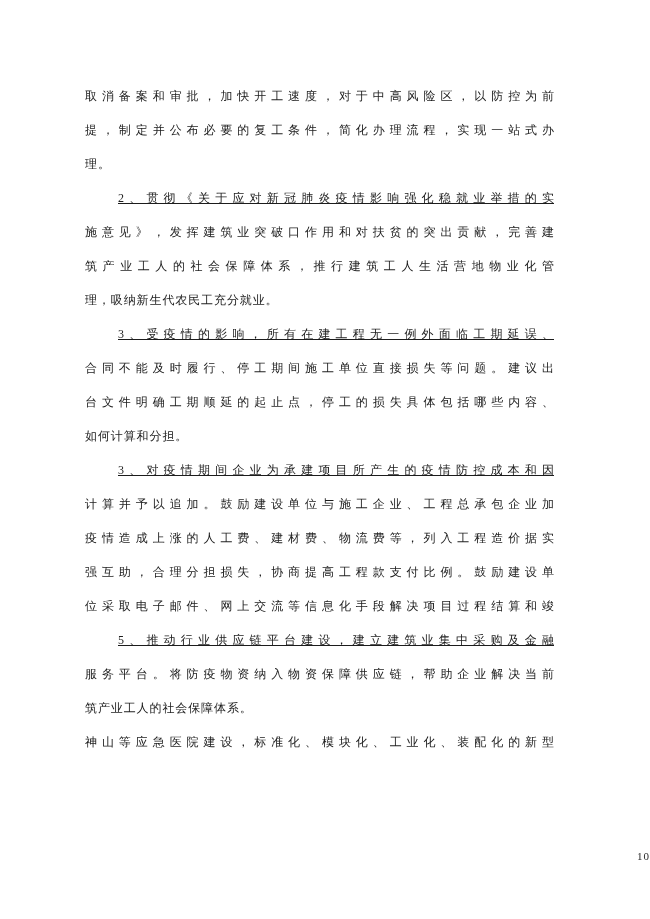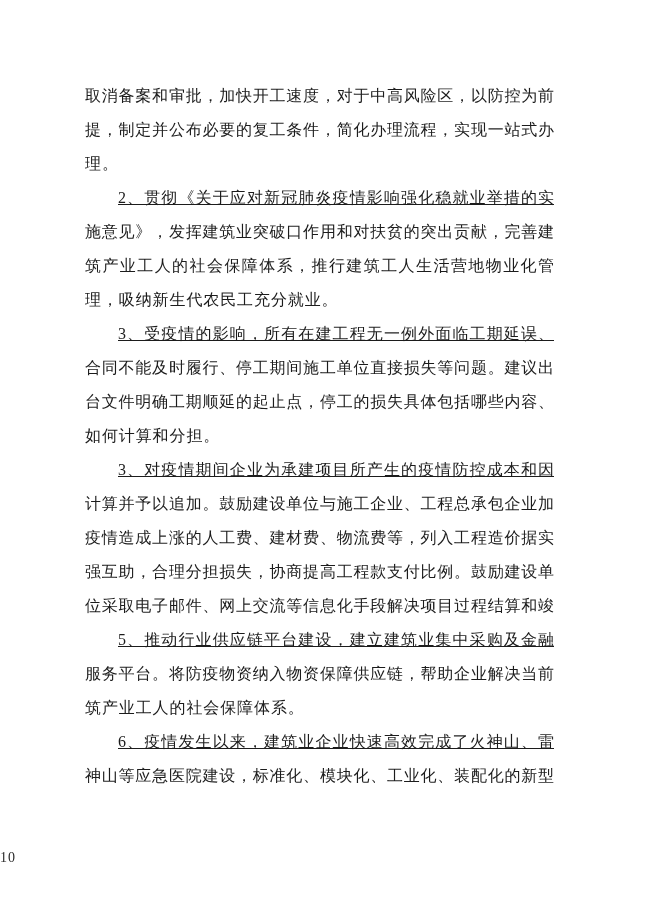--- a/index.html
+++ b/index.html
@@ -22,21 +22,21 @@
     top: 79px;
     width: 469px;
   }
   .para {
     margin: 0;
     padding: 0;
   }
   .line {
     height: 34px;
     line-height: 34px;
-    font-size: 16px;
+    font-size: 12px;
     overflow: hidden;
   }
   
   .line.fill {
     text-align: justify;
     text-align-last: justify;
     text-justify: inter-character;
   }
   
   .line.end {
@@ -46,22 +46,22 @@
   
   .line.indent {
     text-indent: 33px;
     text-decoration: underline;
   }
   .page-number {
     position: absolute;
     left: 0;
     top: 850px;
     width: 100%;
-    text-align: left;
-    font-size: 14px;
+    text-align: right;
+    font-size: 11px;
     letter-spacing: 1px;
     color: #2a2a2a;
   }
 </style>
 </head>
 <body>
 
 <div class="page">
   <div class="content">
 
@@ -93,20 +93,19 @@
       <div class="line fill">位采取电子邮件、网上交流等信息化手段解决项目过程结算和竣</div>
     </div>
 
     <div class="para">
       <div class="line fill indent">5、推动行业供应链平台建设，建立建筑业集中采购及金融</div>
       <div class="line fill">服务平台。将防疫物资纳入物资保障供应链，帮助企业解决当前</div>
       <div class="line end">筑产业工人的社会保障体系。</div>
     </div>
 
     <div class="para">
-      <div class="line fill indent">6、疫情发生以来，建筑业企业快速高效完成了火神山、雷</div>
       <div class="line fill">神山等应急医院建设，标准化、模块化、工业化、装配化的新型</div>
     </div>
 
   </div>
 
   <div class="page-number">10</div>
 </div>
 
 </body></html>

